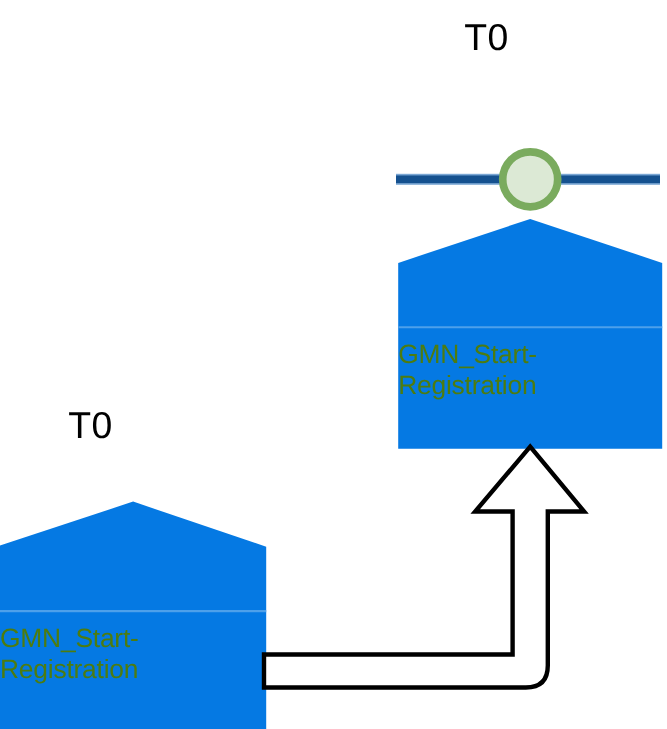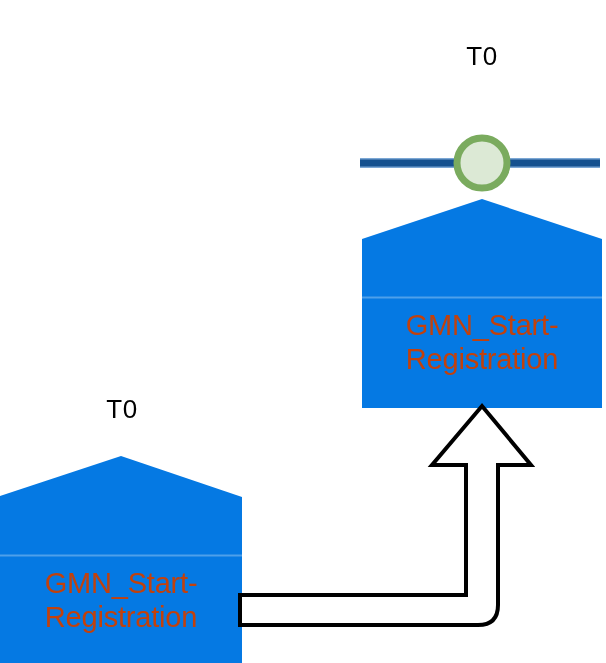--- a/index.html
+++ b/index.html
@@ -20,38 +20,37 @@
   }
   #canvas svg.layer {
     position: absolute;
     left: 0;
     top: 0;
     width: 606px;
     height: 663px;
   }
   .node-label {
     position: absolute;
-    color: #c2410c;
+    color: #4d7c0f;
     font-family: "Liberation Sans", sans-serif;
-    font-size: 29px;
+    font-size: 24px;
     line-height: 1.16;
-    text-align: center;
+    text-align: left;
     letter-spacing: -0.2px;
     white-space: pre-line;
     pointer-events: none;
   }
   .time-label {
     position: absolute;
     color: #000000;
     font-family: "Liberation Sans", sans-serif;
-    font-size: 26px;
+    font-size: 34px;
     line-height: 1;
-    text-align: center;
+    text-align: left;
     letter-spacing: 0.5px;
-    margin-top: 26px;
   }
   #label-top-node {
     left: 362px;
     top: 309px;
     width: 240px;
   }
   #label-bottom-node {
     left: 0px;
     top: 567px;
     width: 242px;

